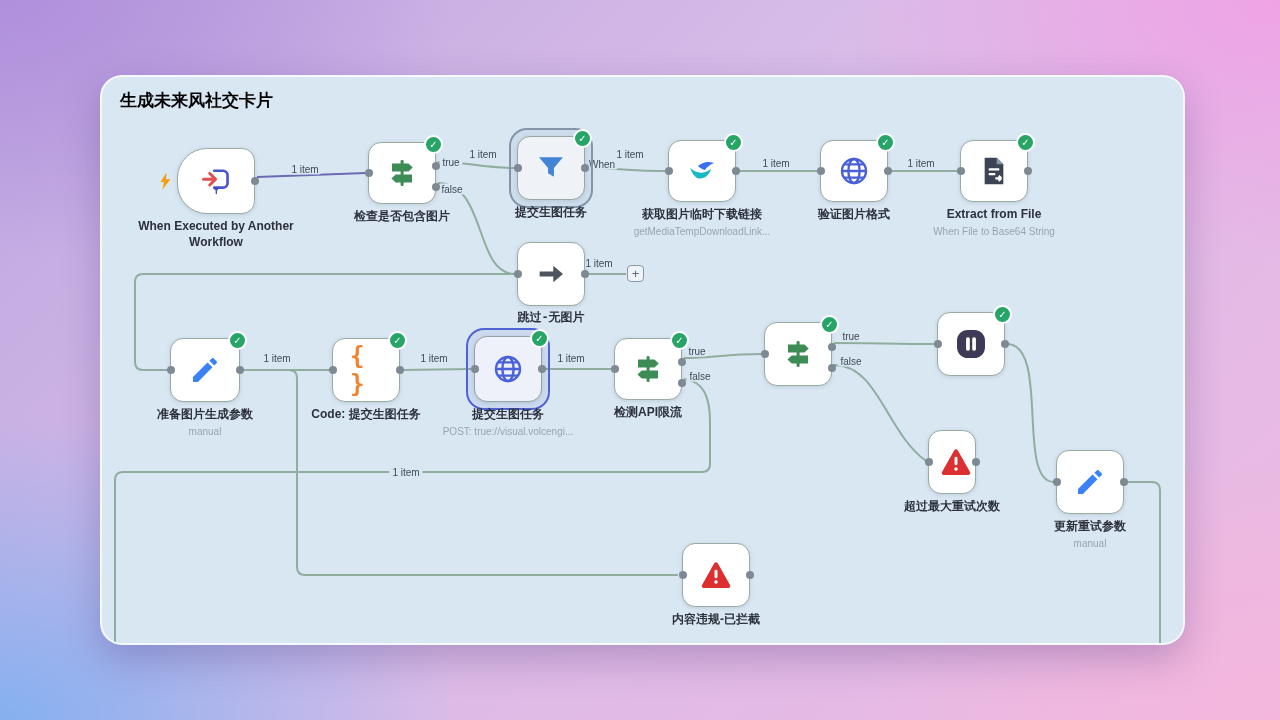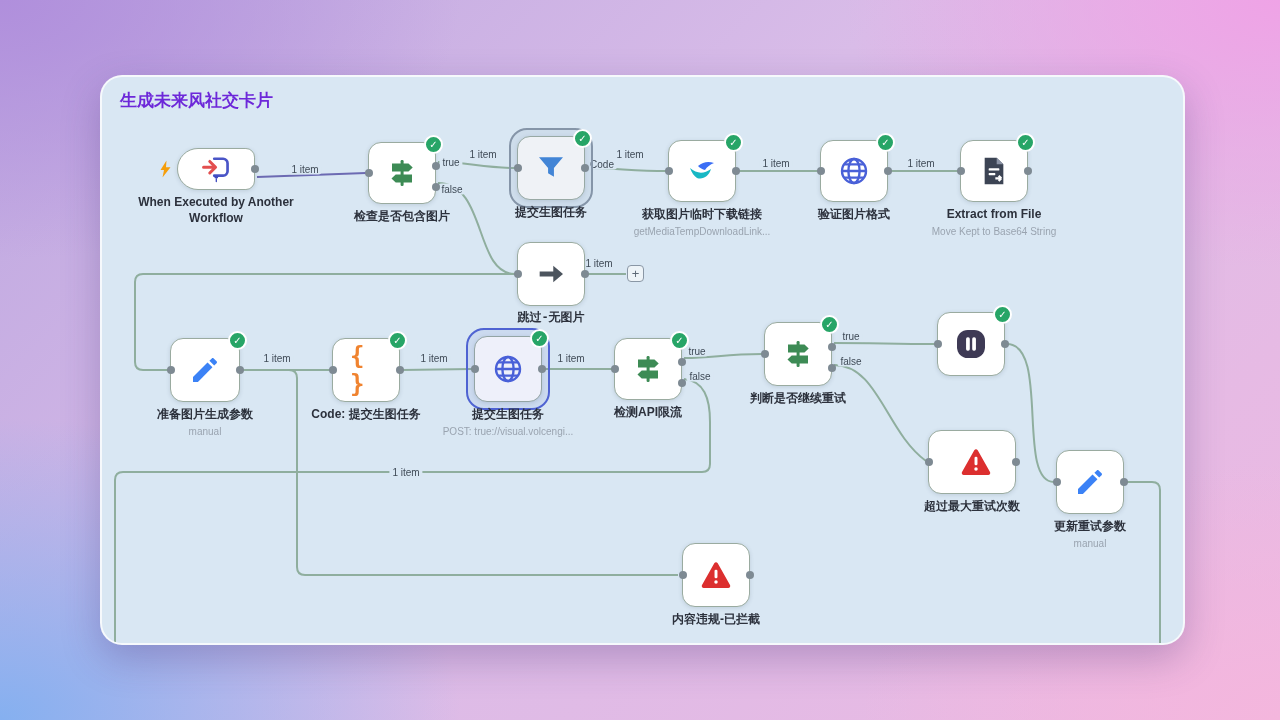--- a/index.html
+++ b/index.html
@@ -8,21 +8,21 @@
     background:
       radial-gradient(60% 70% at 0% 100%, #85b0f0 0%, rgba(133,176,240,0) 60%),
       radial-gradient(55% 60% at 100% 100%, #f4b6dd 0%, rgba(244,182,221,0) 60%),
       radial-gradient(55% 60% at 100% 0%, #efa3e6 0%, rgba(239,163,230,0) 62%),
       radial-gradient(60% 60% at 0% 0%, #b08fdc 0%, rgba(176,143,220,0) 60%),
       linear-gradient(135deg, #bda7e0 0%, #d9bce8 45%, #edb9e2 100%);
   }
   .canvas{position:absolute;left:100px;top:75px;width:1085px;height:570px;
     background:#d9e7f3;border-radius:22px;border:2px solid rgba(255,255,255,.75);
     box-shadow:0 14px 38px rgba(60,40,110,.28);overflow:hidden;box-sizing:border-box;}
-  .title{position:absolute;left:18px;top:12px;margin:0;font-size:17px;font-weight:700;color:#6d28d9;z-index:6;}
+  .title{position:absolute;left:18px;top:12px;margin:0;font-size:17px;font-weight:700;color:#000000;z-index:6;}
   #edges{position:absolute;left:0;top:0;width:1085px;height:570px;z-index:1;}
   .edge{fill:none;stroke:#8fae9e;stroke-width:2;}
   .edge.active{stroke:#6c6ab2;}
   .edge-label{position:absolute;transform:translate(-50%,-50%);z-index:2;
     font-size:10px;color:#3f4a56;background:#d9e7f3;padding:0 3px;border-radius:3px;white-space:nowrap;}
   .node{position:absolute;background:#fff;border:1.6px solid #9aaba0;border-radius:13px;
     display:flex;align-items:center;justify-content:center;z-index:3;box-shadow:0 1px 4px rgba(40,60,80,.15);box-sizing:border-box;}
   .node.trigger{border-radius:30px 13px 13px 30px;}
   .selbox{position:absolute;inset:-9px;border-radius:18px;z-index:0;}
   .selbox.gray{border:2px solid #8595a8;background:rgba(140,165,190,.14);}
@@ -67,34 +67,34 @@
         <path d="M240 368 L287 368 Q295 368 295 376 L295 565 Q295 573 303 573 L676 573" class="edge"></path>
         <path d="M832 341 C872 341 892 342 933 342" class="edge"></path>
         <path d="M832 363 C876 363 884 430 924 459" class="edge"></path>
         <path d="M1005 342 C1048 342 1014 480 1052 480" class="edge"></path>
         <path d="M1124 480 L1150 480 Q1158 480 1158 488 L1158 646" class="edge"></path>
       </svg>
   <div class="edge-label" style="left: 203px; top: 92px;">1 item</div>
       <div class="edge-label" style="left: 349px; top: 85px;">true</div>
       <div class="edge-label" style="left: 381px; top: 77px;">1 item</div>
       <div class="edge-label" style="left: 350px; top: 112px;">false</div>
-      <div class="edge-label" style="left: 500px; top: 87px;">Code</div>
+      <div class="edge-label" style="left: 500px; top: 87px;">When</div>
       <div class="edge-label" style="left: 528px; top: 77px;">1 item</div>
       <div class="edge-label" style="left: 674px; top: 86px;">1 item</div>
       <div class="edge-label" style="left: 819px; top: 86px;">1 item</div>
       <div class="edge-label" style="left: 497px; top: 186px;">1 item</div>
       <div class="edge-label" style="left: 175px; top: 281px;">1 item</div>
       <div class="edge-label" style="left: 332px; top: 281px;">1 item</div>
       <div class="edge-label" style="left: 469px; top: 281px;">1 item</div>
       <div class="edge-label" style="left: 595px; top: 274px;">true</div>
       <div class="edge-label" style="left: 598px; top: 299px;">false</div>
       <div class="edge-label" style="left: 749px; top: 259px;">true</div>
       <div class="edge-label" style="left: 749px; top: 284px;">false</div>
       <div class="edge-label" style="left: 304px; top: 395px;">1 item</div>
-      <div class="node trigger" style="left: 75px; top: 71px; width: 78px; height: 42px;">
+      <div class="node trigger" style="left: 75px; top: 71px; width: 78px; height: 66px;">
         <span class="nicon">
           <svg viewBox="0 0 36 36">
             <path d="M16 6.5h10a5 5 0 0 1 5 5v9a5 5 0 0 1-5 5H16" fill="none" stroke="#4a55c7" stroke-width="3" stroke-linecap="round"></path>
             <path d="M4 16h12.5M11 9.5L17.5 16 11 22.5" fill="none" stroke="#e34f4f" stroke-width="3.4" stroke-linecap="round" stroke-linejoin="round"></path>
             <g fill="#3f4ac0">
               <path d="M15.6 25.2h5.4l-1 3.2h-3.4z"></path>
               <rect x="17.6" y="28.2" width="1.5" height="4.6" rx="0.7"></rect>
             </g>
           </svg>
         </span>
@@ -161,21 +161,21 @@
             <path d="M5 2h9l5 5v15H5z" fill="#3c4454"></path>
             <path d="M14 2l5 5h-5z" fill="#8b93a5"></path>
             <rect x="8" y="10" width="8" height="1.7" rx="0.5" fill="#fff"></rect>
             <rect x="8" y="13.5" width="5" height="1.7" rx="0.5" fill="#fff"></rect>
             <path d="M13 17.5h4.5m0 0l-2-2m2 2l-2 2" stroke="#fff" stroke-width="1.6" fill="none"></path>
           </svg>
         </span>
         <span class="check">✓</span>
         <span class="dot in"></span>
         <span class="dot out"></span>
-        <div class="nlabel">Extract from File<div class="nsub">Move Kept to Base64 String</div></div>
+        <div class="nlabel">Extract from File<div class="nsub">When File to Base64 String</div></div>
       </div>
       <div class="node" style="left: 415px; top: 165px; width: 68px; height: 64px; font-family: Liberation Mono, monospace;">
         <span class="nicon">
           <svg viewBox="0 0 24 24">
             <path d="M3.5 10.2h10.2V5.8L21 12l-7.3 6.2v-4.4H3.5z" fill="#4c545e"></path>
           </svg>
         </span>
         <span class="dot in"></span>
         <span class="dot out"></span>
         <div class="nlabel">跳过-无图片</div>
@@ -234,35 +234,34 @@
           <svg viewBox="0 0 32 32">
             <rect x="14.6" y="3" width="3" height="26" rx="1.2" fill="#3d8b55"></rect>
             <path d="M6 6.5h16.5l4.2 4-4.2 4H6z" fill="#3d8b55"></path>
             <path d="M26 17.5H9.7l-4.2 4 4.2 4H26z" fill="#3d8b55"></path>
           </svg>
         </span>
         <span class="check">✓</span>
         <span class="dot in"></span>
         <span class="dot out outA"></span>
         <span class="dot out outB"></span>
-        <div class="nlabel">判断是否继续重试</div>
       </div>
       <div class="node" style="left: 835px; top: 235px; width: 68px; height: 64px;">
         <span class="nicon">
           <svg viewBox="0 0 24 24">
             <rect x="1.5" y="1.5" width="21" height="21" rx="8" fill="#3e3a55"></rect>
             <rect x="8.3" y="7" width="2.8" height="10" rx="1.2" fill="#fff"></rect>
             <rect x="12.9" y="7" width="2.8" height="10" rx="1.2" fill="#fff"></rect>
           </svg>
         </span>
         <span class="check">✓</span>
         <span class="dot in"></span>
         <span class="dot out"></span>
       </div>
-      <div class="node" style="left: 826px; top: 353px; width: 88px; height: 64px; padding-left: 8px;">
+      <div class="node" style="left: 826px; top: 353px; width: 48px; height: 64px; padding-left: 8px;">
         <span class="nicon">
           <svg viewBox="0 0 24 24">
             <path d="M12 2.5c.5 0 1 .27 1.3.78l9.2 16.2c.55.97-.14 2.22-1.3 2.22H2.8c-1.16 0-1.85-1.25-1.3-2.22l9.2-16.2c.3-.51.8-.78 1.3-.78z" fill="#dc2f2f"></path>
             <rect x="10.9" y="8" width="2.2" height="6.5" rx="1" fill="#fff"></rect>
             <circle cx="12" cy="17.3" r="1.3" fill="#fff"></circle>
           </svg>
         </span>
         <span class="dot in"></span>
         <span class="dot out"></span>
         <div class="nlabel">超过最大重试次数</div>

